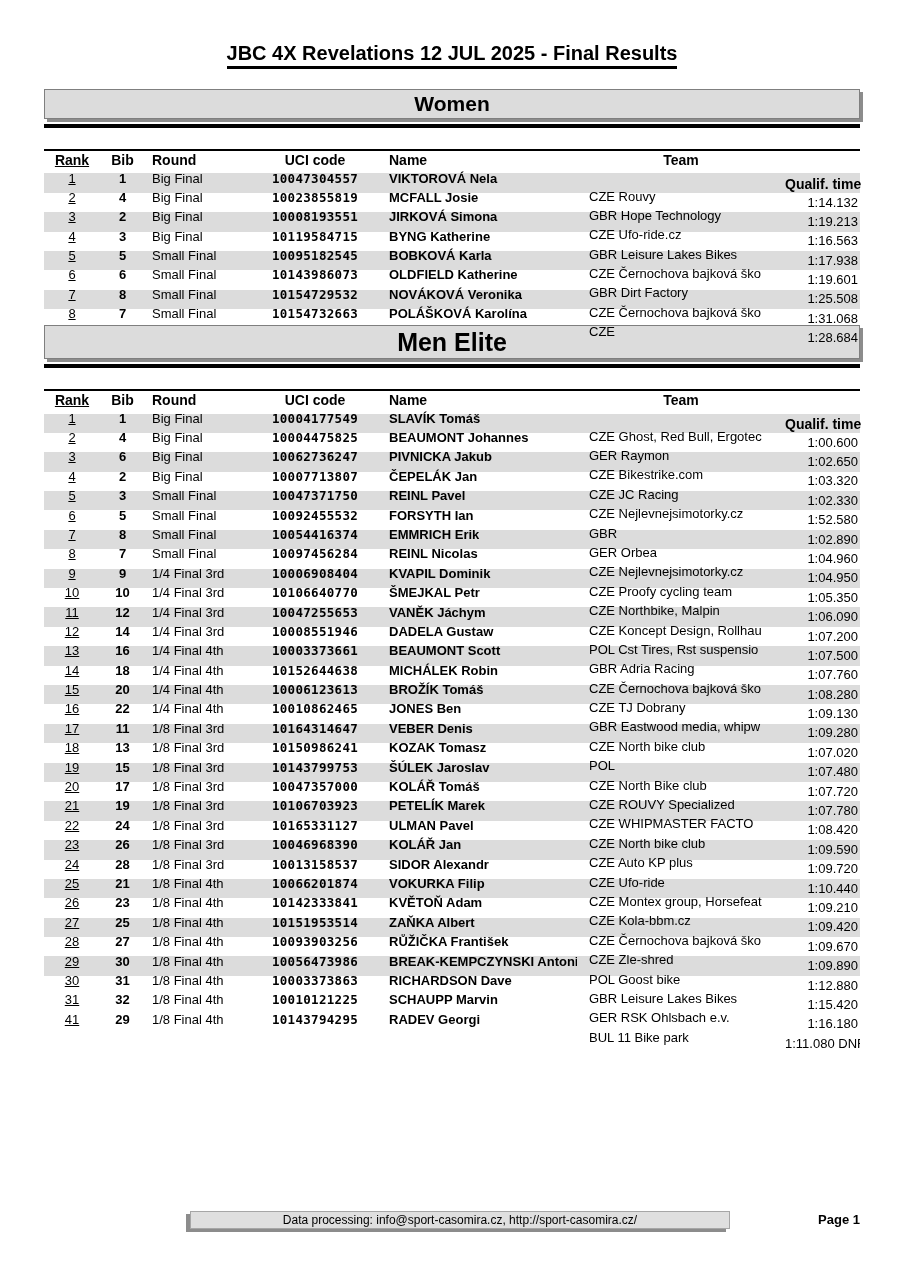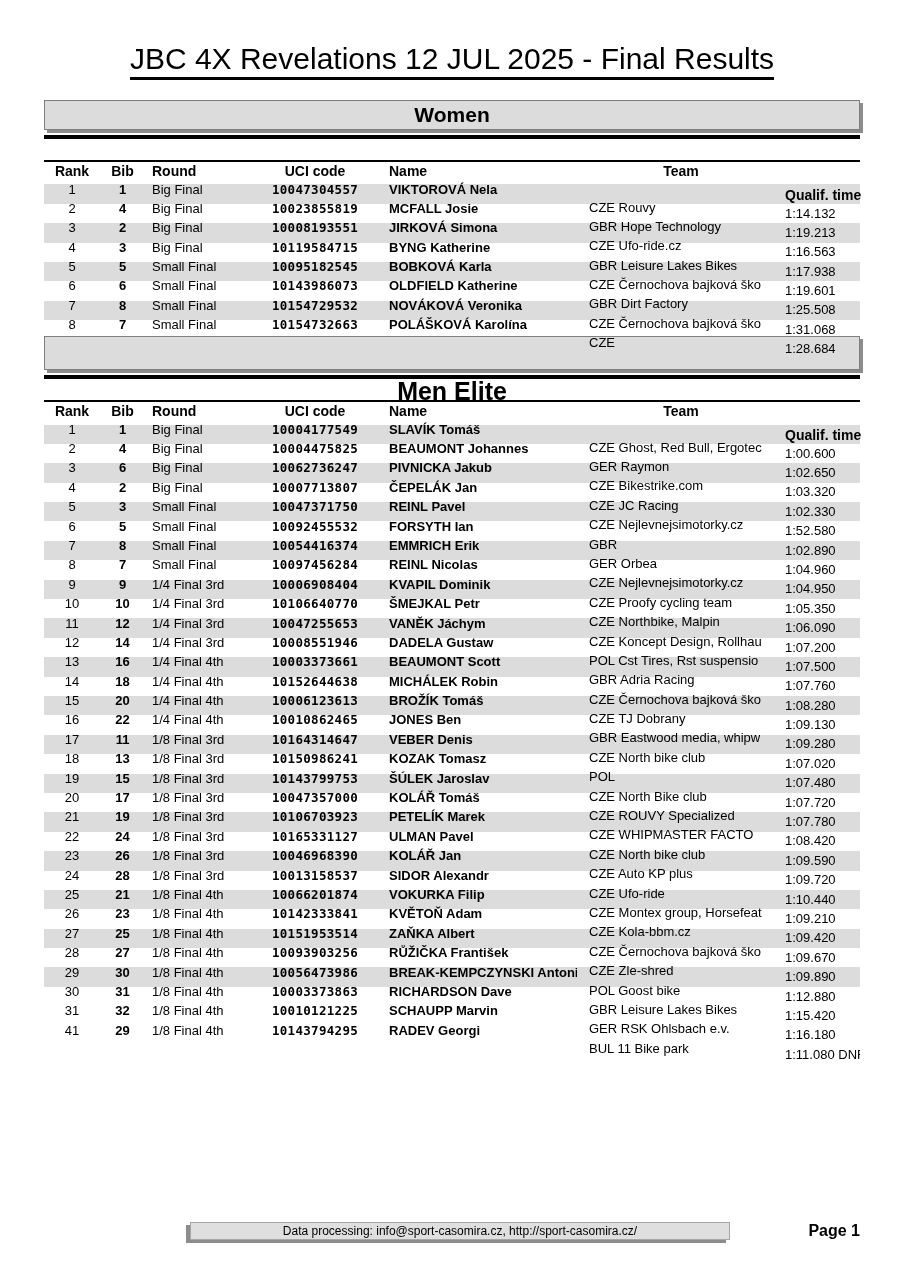--- a/index.html
+++ b/index.html
@@ -5,62 +5,62 @@
   :root{
     --zebra:#dcdcdc; --barfill:#dcdcdc; --shadow:#8c8c8c; --ink:#000;
   }
   *{margin:0;padding:0;box-sizing:border-box;}
   html,body{background:#fff;}
   .page{
     width:904px;height:1280px;overflow:hidden;position:relative;
     font-family:"Liberation Sans","DejaVu Sans",sans-serif;color:var(--ink);background:#fff;
   }
   .title-wrap{padding-top:42px;text-align:center;}
-  .title-wrap h1{font-size:30px;font-weight:normal;display:inline-block;}
+  .title-wrap h1{font-size:20px;font-weight:bold;display:inline-block;}
   .title-wrap h1 span{border-bottom:3px solid #000;padding-bottom:2px;}
   .content{padding:0 44px;}
   section{margin-top:24px;}
   section.men{margin-top:16px;}
   .bar{
     height:30px;background:var(--barfill);border:1px solid #7f7f7f;
     box-shadow:3px 3px 0 var(--shadow);text-align:center;
   }
   section.men .bar{height:34px;}
   .bar .bar-title{font-weight:bold;font-size:21px;line-height:28px;display:inline-block;}
-  section.men .bar .bar-title{font-size:25px;line-height:32px;margin-top:38px;}
+  section.men .bar .bar-title{font-size:25px;line-height:32px;}
   .thead{
     margin-top:5px;border-top:4px solid #000;border-bottom:2px solid #000;
     display:grid;grid-template-columns:56px 45px 114px 112px 206px 208px 1fr;
     height:27px;align-items:center;font-size:14px;font-weight:bold;white-space:nowrap;
   }
   .rows{padding-top:3px;}
   .row{
     display:grid;grid-template-columns:56px 45px 114px 112px 206px 208px 1fr;
     height:19.4px;align-items:center;font-size:13px;white-space:nowrap;
   }
   .row.shaded{background:var(--zebra);}
   .cell{overflow:hidden;}
-  .h-rank,.c-rank{text-align:center;}
+  .h-rank,.c-rank{text-align:center;text-decoration:underline;}
   .h-bib,.c-bib{text-align:center;}
   .c-bib{font-weight:bold;}
   .h-round,.c-round{padding-left:7px;}
   .h-uci,.c-uci{text-align:center;}
   .c-uci{font-family:"DejaVu Sans Mono","Liberation Mono",monospace;font-weight:600;font-size:12.5px;letter-spacing:0.3px;}
   .h-name,.c-name{padding-left:18px;}
   .c-name{font-weight:bold;}
   .h-team{text-align:center;}
   .c-team{padding-left:12px;margin-top:36px;}
-  .h-time,.c-time{text-align:left;padding-right:2px;margin-top:48px;}
+  .h-time,.c-time{text-align:right;padding-right:2px;margin-top:48px;}
   .footer{display:flex;align-items:center;margin-top:196px;}
   .note-box{
     margin-left:146px;width:540px;height:18px;line-height:16px;text-align:center;
     background:#dfdfdf;border:1px solid #a6a6a6;box-shadow:-4px 3px 0 var(--shadow);
     font-size:12px;
   }
-  .page-num{margin-left:auto;font-weight:bold;font-size:16px;}
+  .page-num{margin-left:auto;font-weight:bold;font-size:13px;}
 </style>
 </head>
 <body>
 
 <div class="page">
   <div class="title-wrap">
     <h1><span>JBC 4X Revelations 12 JUL 2025 - Final Results</span></h1>
   </div>
 
   <div class="content">

